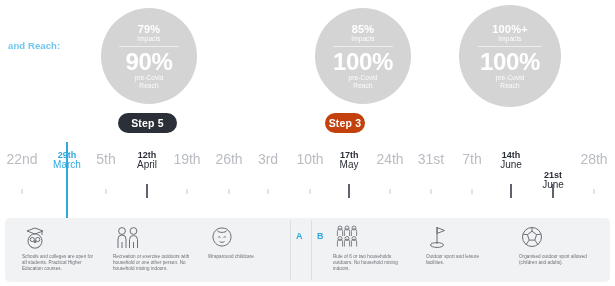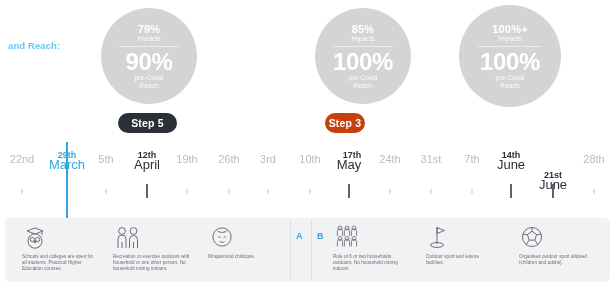--- a/index.html
+++ b/index.html
@@ -41,23 +41,23 @@
     color:#ffffff;font-size:10.5px;font-weight:bold;letter-spacing:.2px;
   }
 
   
   .date{
     position:absolute;text-align:center;line-height:10px;
     transform:translateX(-50%);white-space:nowrap;
   }
   .date .d{display:block;}
   .date .m{display:block;}
-  .date.minor{color:#b9bcc2;font-size:11px;font-weight:normal;top:154px;}
+  .date.minor{color:#b9bcc2;font-size:14px;font-weight:normal;top:154px;}
   .date.major{font-size:9px;font-weight:bold;top:150px;}
-  .date.major .m{font-weight:normal;font-size:13px;}
+  .date.major .m{font-weight:normal;font-size:10px;}
   .date.major.dark{color:#2b2f38;}
   .date.major.blue{color:#2fa8e0;}
   .date.major.blue .m{color:#2fa8e0;}
 
   
   .tick{position:absolute;transform:translateX(-50%);}
   .tick.minor{width:1px;height:5px;background:#c5c8cd;top:189px;}
   .tick.major{width:2px;height:14px;background:#5e626b;top:184px;}
   .tick.blue-line{width:2px;height:76px;background:#2fa8e0;top:142px;}
 

